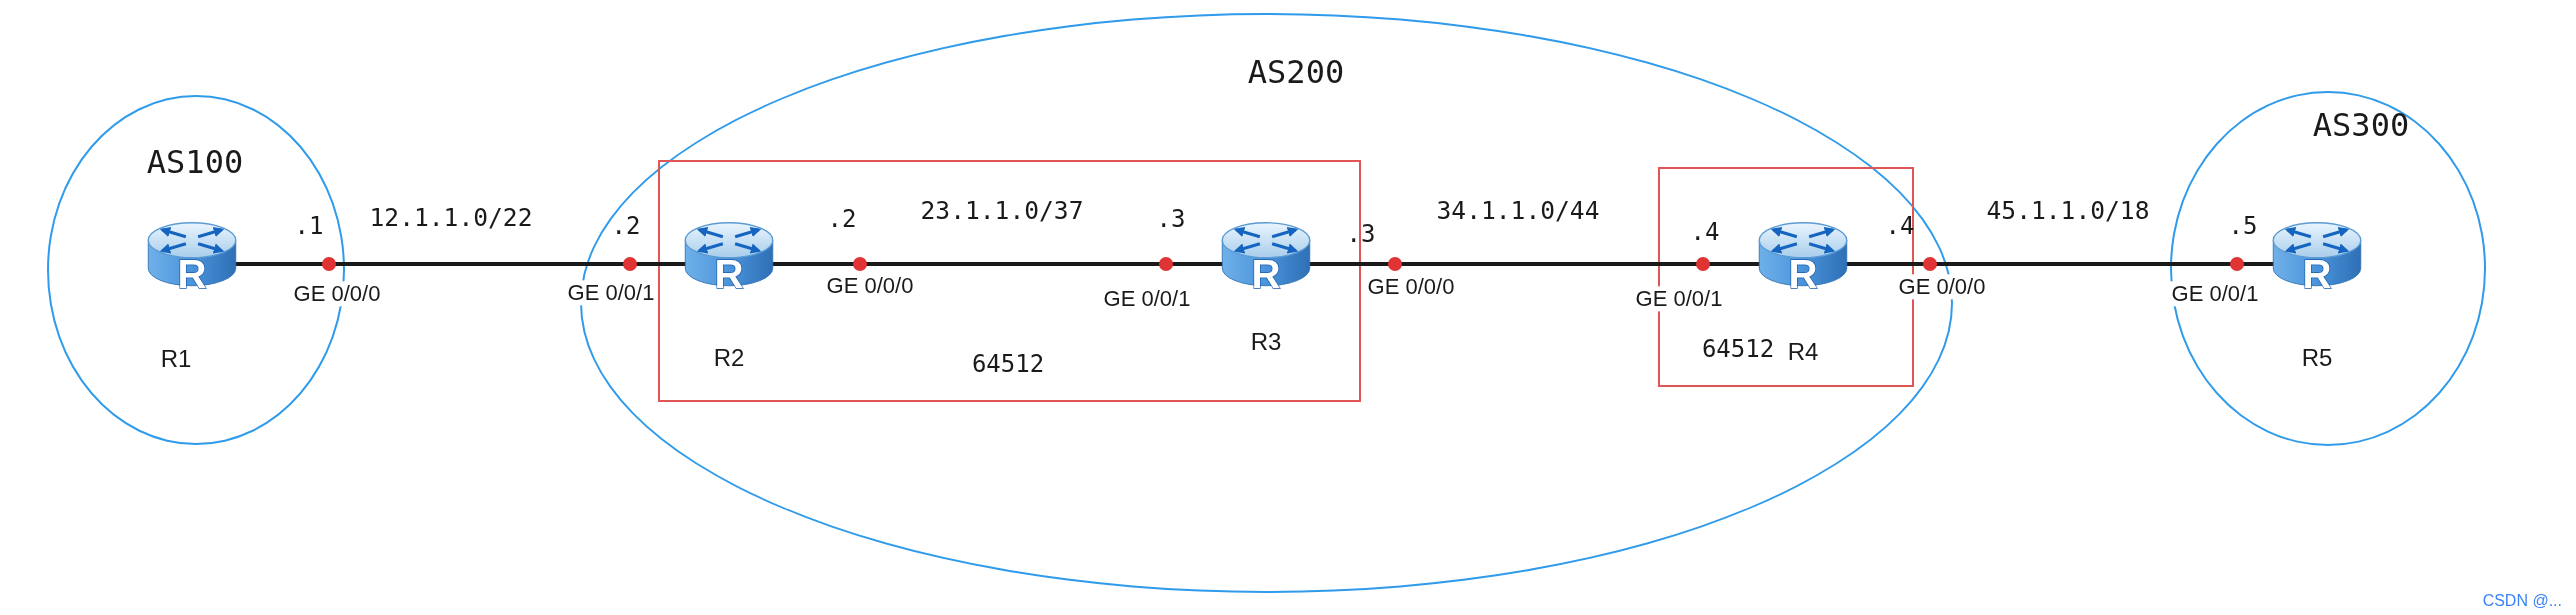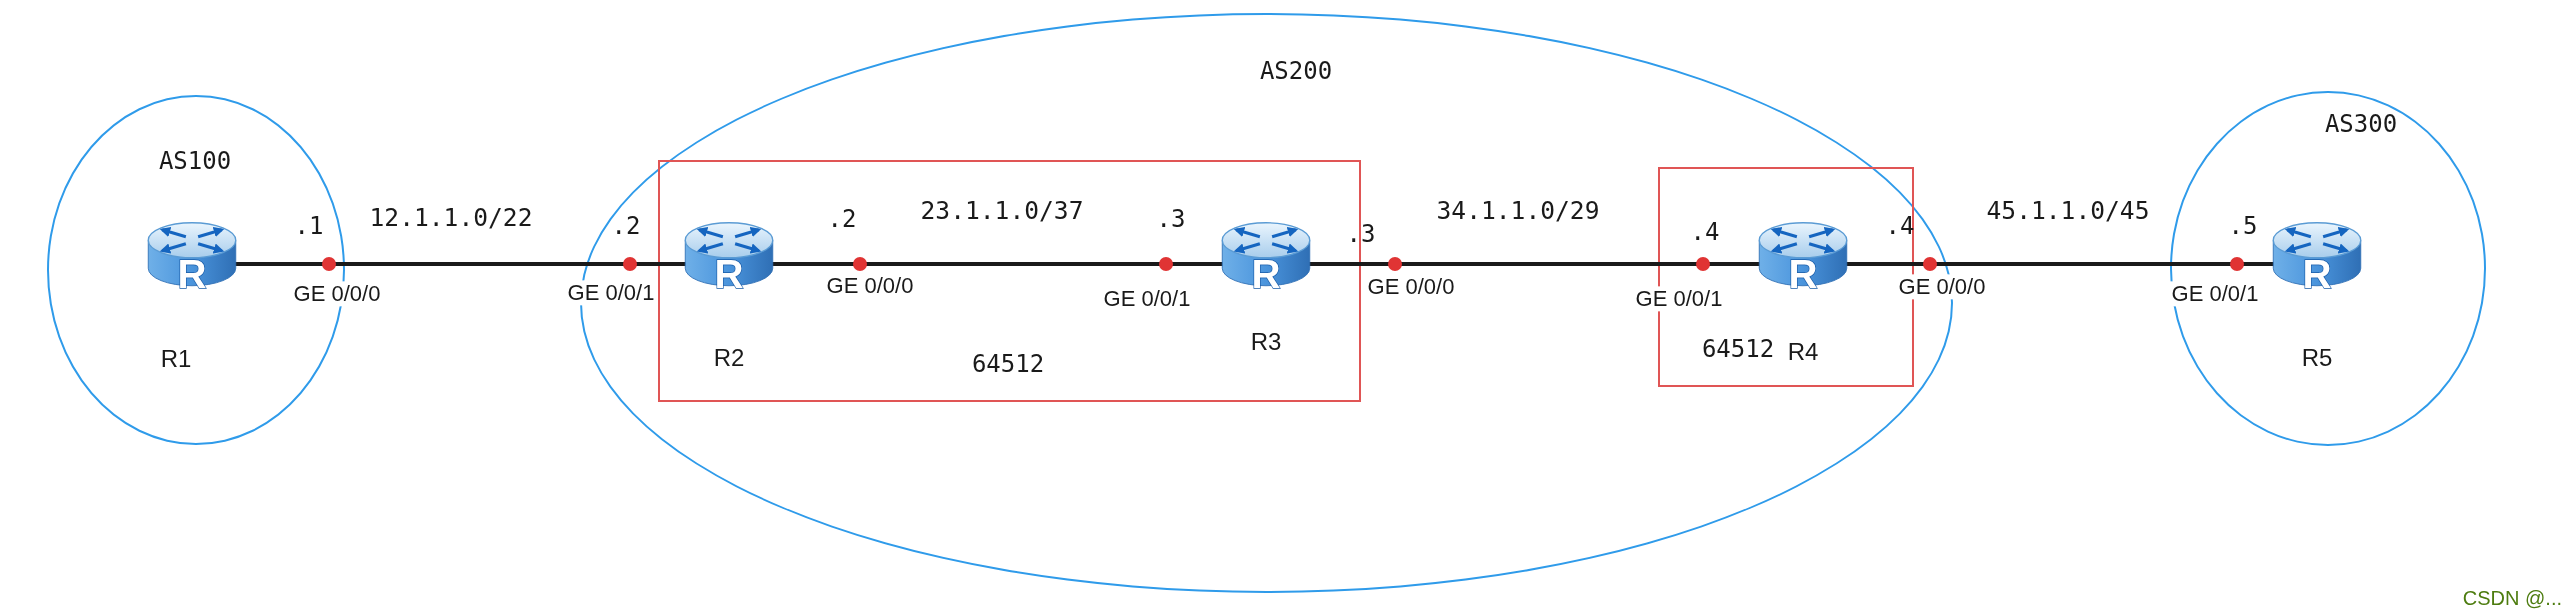--- a/index.html
+++ b/index.html
@@ -23,40 +23,40 @@
   }
   .dot {
     position:absolute; width:14px; height:14px; border-radius:50%;
     background:var(--endpoint-dot,#e03434); z-index:5;
   }
   .lbl {
     position:absolute; transform:translate(-50%,-50%); white-space:nowrap;
     z-index:6; line-height:1.15;
   }
   .mono { font-family:"DejaVu Sans Mono", monospace; }
-  .as-label { font-size:24px; }
+  .as-label { font-size:32px; }
   .net-label { font-size:24.6px; }
   .ip-label { font-size:24px; }
   .if-label { font-size:22px; background:#ffffff; padding:0 2.6px; }
   .confed-label { font-size:24px; font-family:"DejaVu Sans Mono", monospace; }
   .router-name { font-size:24px; }
 
   .router { position:absolute; width:98px; height:91px; z-index:4; }
   .router svg { display:block; width:98px; height:91px; }
   .cyl-body { fill:url(#gBody); stroke:#2f6fb5; stroke-width:1; }
   .cyl-top  { fill:url(#gTop);  stroke:#5a9bd4; stroke-width:1.5; }
   .arrows line { stroke:#1565c0; stroke-width:3.5; }
   .router svg text {
     font-family:"Liberation Sans", sans-serif; font-size:46px; font-weight:bold;
     fill:#ffffff; stroke:#1a5ca8; stroke-width:1.5px; paint-order:stroke;
   }
 
   .watermark {
-    position:absolute; right:14px; bottom:5.3px; font-size:20px;
-    color:#4d7c0f; z-index:7;
+    position:absolute; right:14px; bottom:5.3px; font-size:16px;
+    color:#3b82f6; z-index:7;
   }
 </style>
 </head>
 <body>
 
 <svg width="0" height="0" style="position:absolute" aria-hidden="true">
   <defs>
     <linearGradient id="gBody" x1="0" y1="0" x2="1" y2="0">
       <stop offset="0%" stop-color="#6fb0e8"></stop>
       <stop offset="50%" stop-color="#4a94dc"></stop>
@@ -176,27 +176,27 @@
   <div class="lbl if-label" style="left:337px;top:294px">GE 0/0/0</div>
   <div class="lbl mono ip-label" style="left:626px;top:227px">.2</div>
   <div class="lbl if-label" style="left:611px;top:293px">GE 0/0/1</div>
 
   <div class="lbl mono net-label" style="left:1002px;top:211px">23.1.1.0/37</div>
   <div class="lbl mono ip-label" style="left:842px;top:220px">.2</div>
   <div class="lbl if-label" style="left:870px;top:286px">GE 0/0/0</div>
   <div class="lbl mono ip-label" style="left:1171px;top:220px">.3</div>
   <div class="lbl if-label" style="left:1147px;top:299px">GE 0/0/1</div>
 
-  <div class="lbl mono net-label" style="left:1518px;top:211px">34.1.1.0/29</div>
+  <div class="lbl mono net-label" style="left:1518px;top:211px">34.1.1.0/44</div>
   <div class="lbl mono ip-label" style="left:1361px;top:235px">.3</div>
   <div class="lbl if-label" style="left:1411px;top:287px">GE 0/0/0</div>
   <div class="lbl mono ip-label" style="left:1705px;top:233px">.4</div>
   <div class="lbl if-label" style="left:1679px;top:299px">GE 0/0/1</div>
 
-  <div class="lbl mono net-label" style="left:2068px;top:211px">45.1.1.0/45</div>
+  <div class="lbl mono net-label" style="left:2068px;top:211px">45.1.1.0/18</div>
   <div class="lbl mono ip-label" style="left:1900px;top:227px">.4</div>
   <div class="lbl if-label" style="left:1942px;top:287px">GE 0/0/0</div>
   <div class="lbl mono ip-label" style="left:2243px;top:227px">.5</div>
   <div class="lbl if-label" style="left:2215px;top:294px">GE 0/0/1</div>
 
   <div class="watermark">CSDN @...</div>
 
 </div>
 
 

